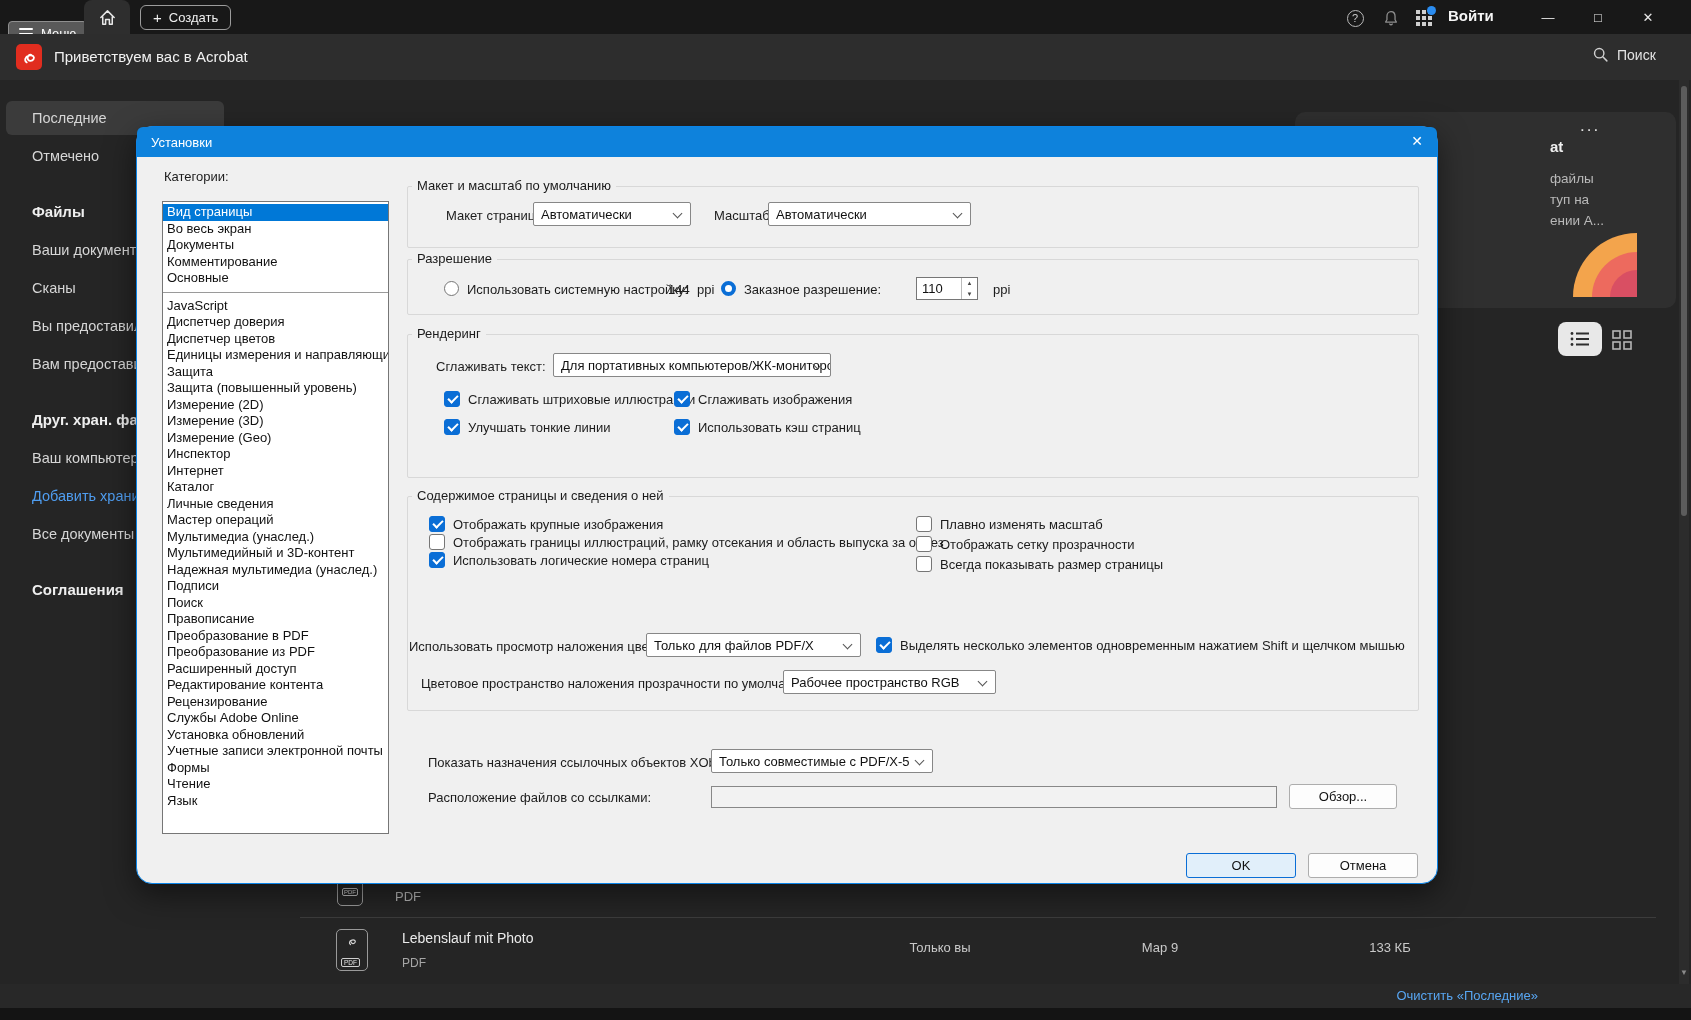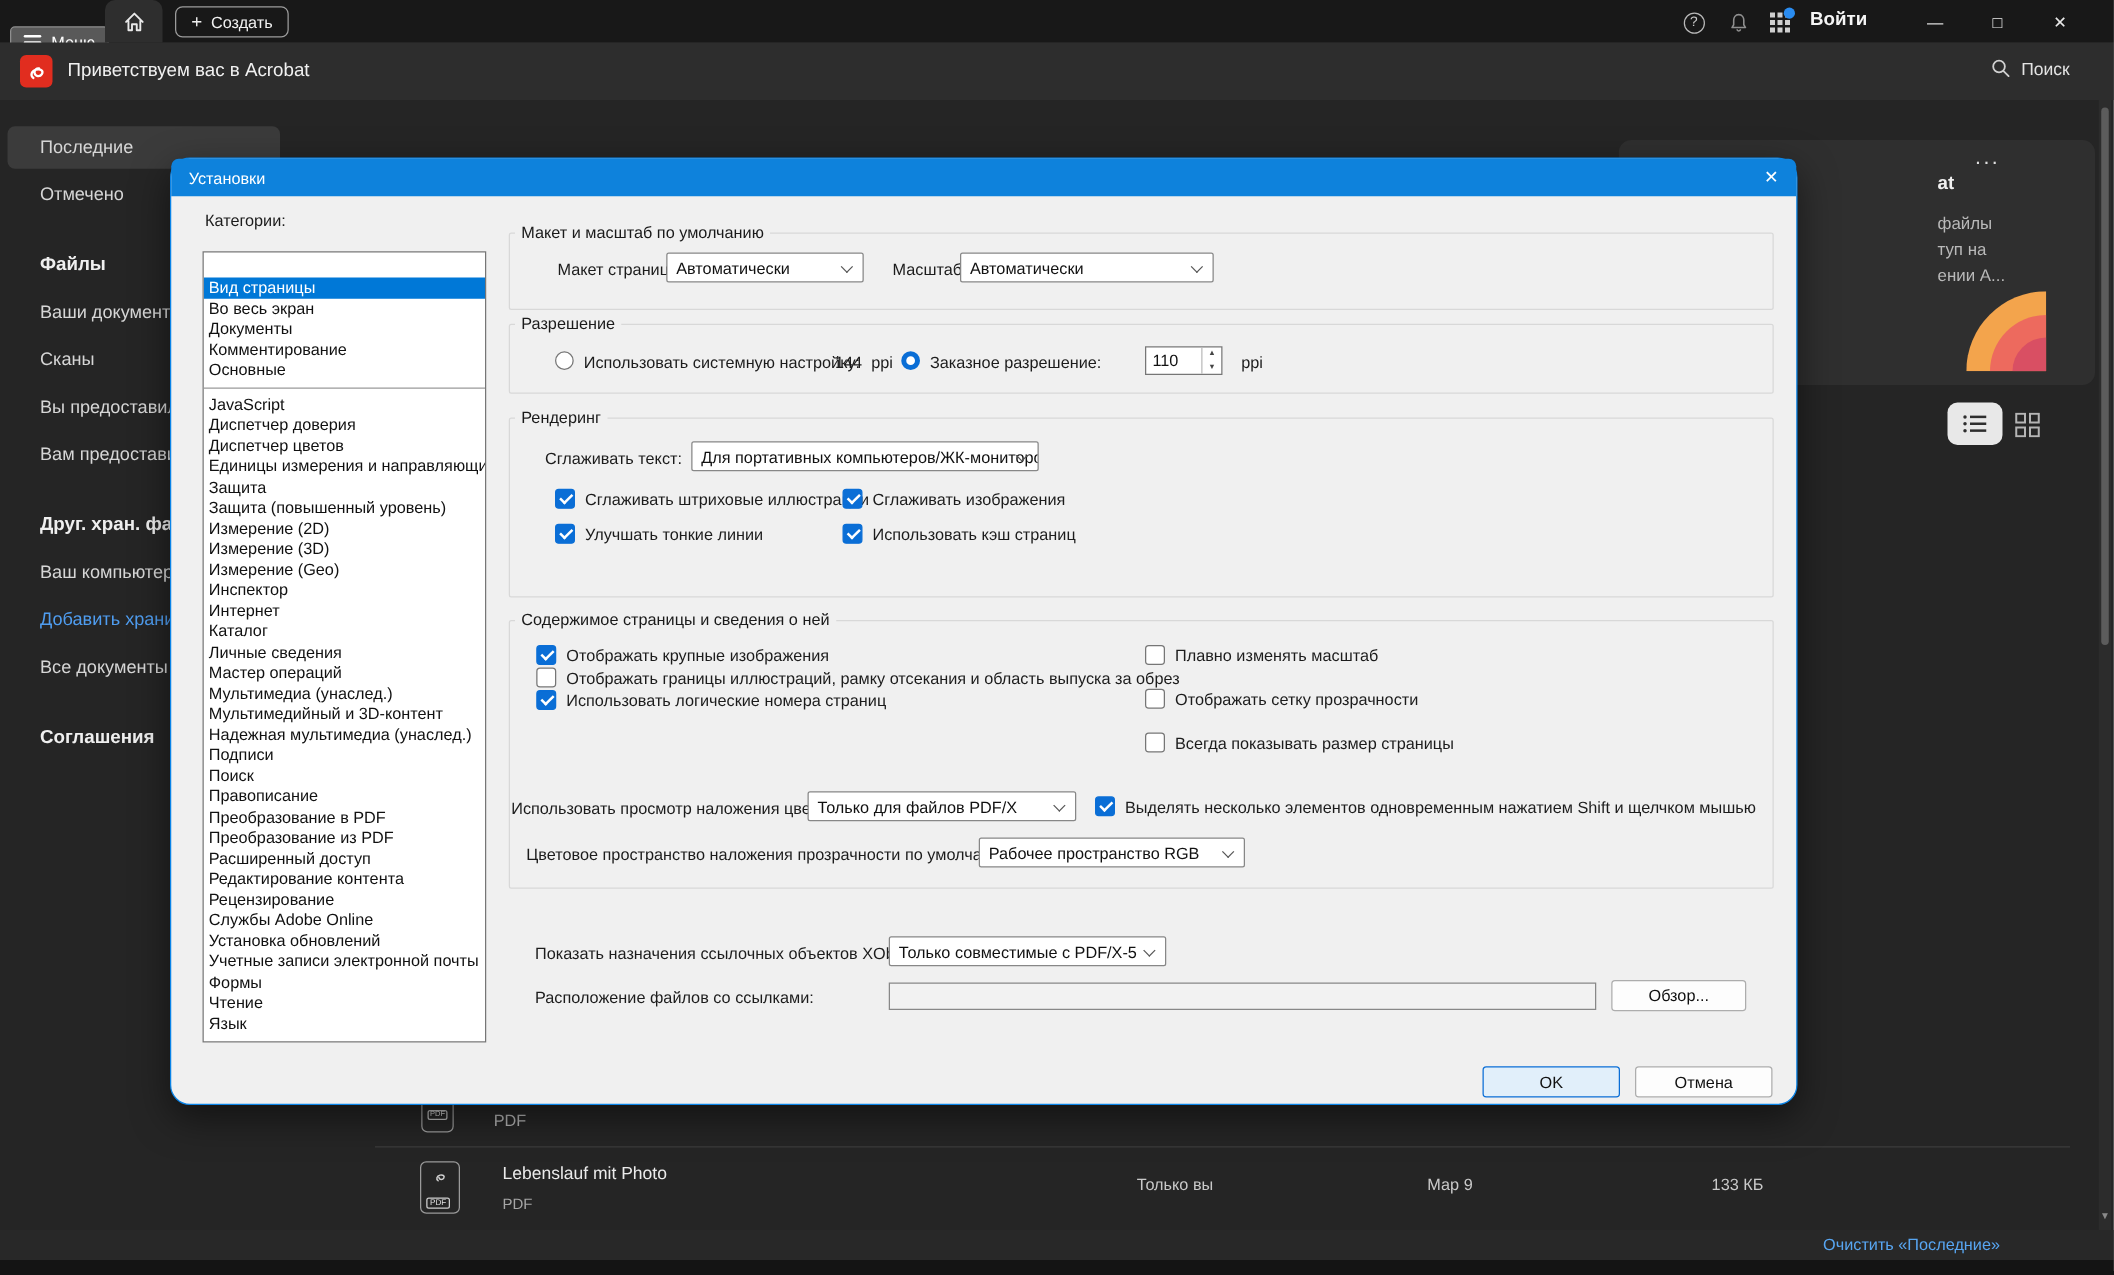--- a/index.html
+++ b/index.html
@@ -67,33 +67,33 @@
   .pdf-mini span { font-size:6px; color:#d5d5d5; border:1px solid #bdbdbd; border-radius:2px; padding:0 1px; }
   .partial-type { position:absolute; left:395px; top:889px; font-size:13px; color:#b5b5b5; }
   .row-sep { position:absolute; left:300px; top:917px; width:1356px; height:1px; background:#3c3c3c; }
   .file-icon { position:absolute; left:336px; top:929px; width:32px; height:42px; border:1.5px solid #9a9a9a; border-radius:5px; }
   .pdf-badge { position:absolute; bottom:3px; left:4px; border:1px solid #cfcfcf; border-radius:2px;
                font-size:6.5px; color:#e0e0e0; padding:0 2px; }
   .file-name { position:absolute; left:402px; top:930px; font-size:14px; color:#ebebeb; }
   .file-type { position:absolute; left:402px; top:956px; font-size:12px; color:#a6a6a6; }
   .file-col { position:absolute; top:940px; font-size:13px; color:#c9c9c9; text-align:center; }
   .bottom-strip { position:absolute; left:0; top:984px; width:1691px; height:24px; background:#282828; }
-  .clear-link { position:absolute; left:1360px; top:988px; width:240px; text-align:right; font-size:13px; color:#58a6f2; }
+  .clear-link { position:absolute; left:1298px; top:988px; width:240px; text-align:right; font-size:13px; color:#58a6f2; }
   .status-strip { position:absolute; left:0; top:1008px; width:1691px; height:12px; background:#141414; }
 
   
   .dialog { position:absolute; left:136px; top:126px; width:1302px; height:758px; background:#f0f0f0;
             border:1.5px solid #0a84e8; border-radius:16px; box-shadow:0 10px 30px rgba(0,0,0,.5); z-index:40; }
   .dlg-titlebar { position:absolute; left:0; top:0; right:0; height:30px; background:#0e82dc;
                   border-radius:6px 6px 0 0; display:flex; align-items:center; }
   .dlg-title { color:#fff; font-size:13px; margin-left:14px; }
   .dlg-close { position:absolute; right:14px; top:6px; color:#fff; font-size:14px; }
   .lbl { position:absolute; font-size:13px; color:#1c1c1c; white-space:nowrap; }
   .cat-list { position:absolute; left:25px; top:74px; width:227px; height:633px; background:#fff;
-              border:1px solid #767676; overflow:hidden; padding-top:20px; }
+              border:1px solid #767676; overflow:hidden; padding-top:2px; }
   .cat-item { height:16.5px; line-height:16.5px; font-size:13px; color:#111; padding-left:4px; white-space:nowrap; }
   .cat-item.selected { background:#0078d7; color:#fff; }
   .cat-sep { border:none; border-top:1px solid #9a9a9a; margin:5px 0; }
   .group { position:absolute; border:1px solid #d8d8d8; border-radius:2px; }
   .legend { position:absolute; top:-9px; left:4px; background:#f0f0f0; padding:0 5px; font-size:13px; color:#1a1a1a; white-space:nowrap; }
   .select { position:absolute; height:24px; background:#fff; border:1px solid #878787; border-radius:2px;
             display:flex; align-items:center; padding:0 24px 0 7px; font-size:13px; color:#111; white-space:nowrap; overflow:hidden; }
   .caret { position:absolute; right:9px; top:7px; width:7px; height:7px; border-right:1.6px solid #555;
            border-bottom:1.6px solid #555; transform:rotate(45deg); }
   .radio { position:absolute; width:15px; height:15px; border-radius:50%; background:#fff; border:1.5px solid #767676; }
@@ -384,21 +384,21 @@
       </label>
       <label class="chk">
         <span class="box"></span>
         <span>Отображать границы иллюстраций, рамку отсекания и область выпуска за обрез</span>
       </label>
       <label class="chk checked">
         <span class="box"></span>
         <span>Использовать логические номера страниц</span>
       </label>
     </div>
-  <div class="cbcol" style="left:779px;top:388px;gap:17px;">
+  <div class="cbcol" style="left:779px;top:388px;gap:2px;">
 
   <label class="chk">
         <span class="box"></span>
         <span>Плавно изменять масштаб</span>
       </label>
       <label class="chk">
         <span class="box"></span>
         <span>Отображать сетку прозрачности</span>
       </label>
       <label class="chk">

